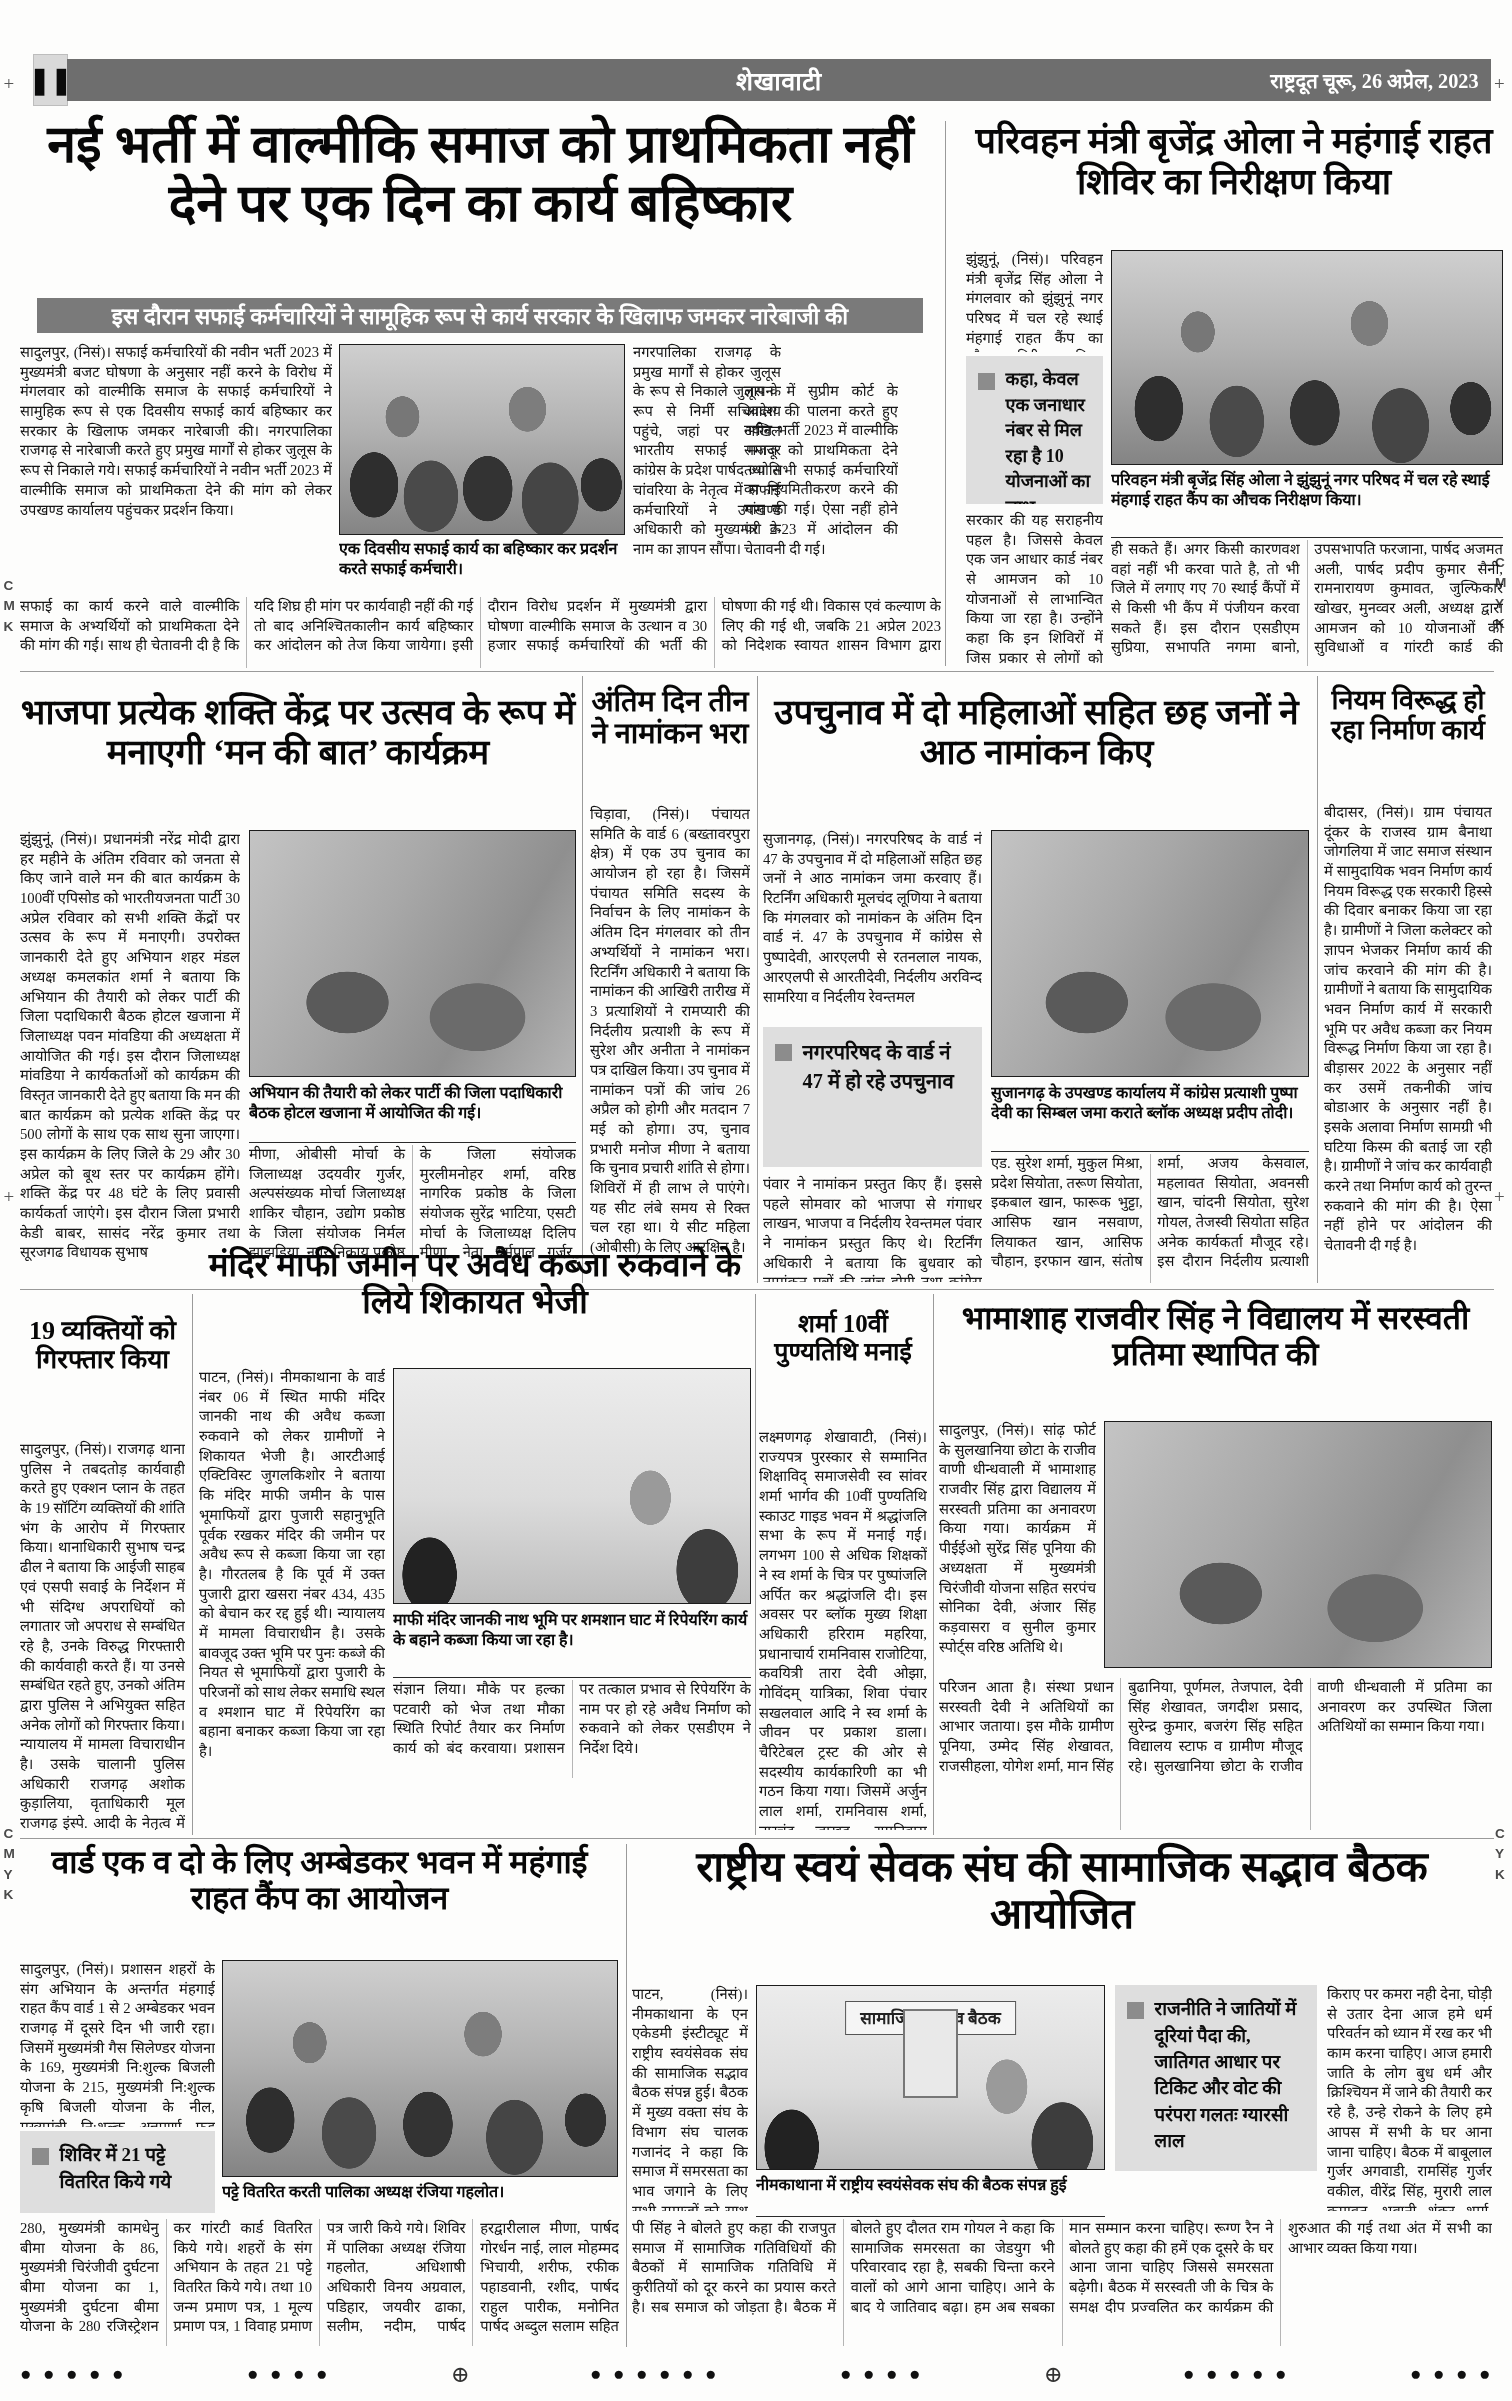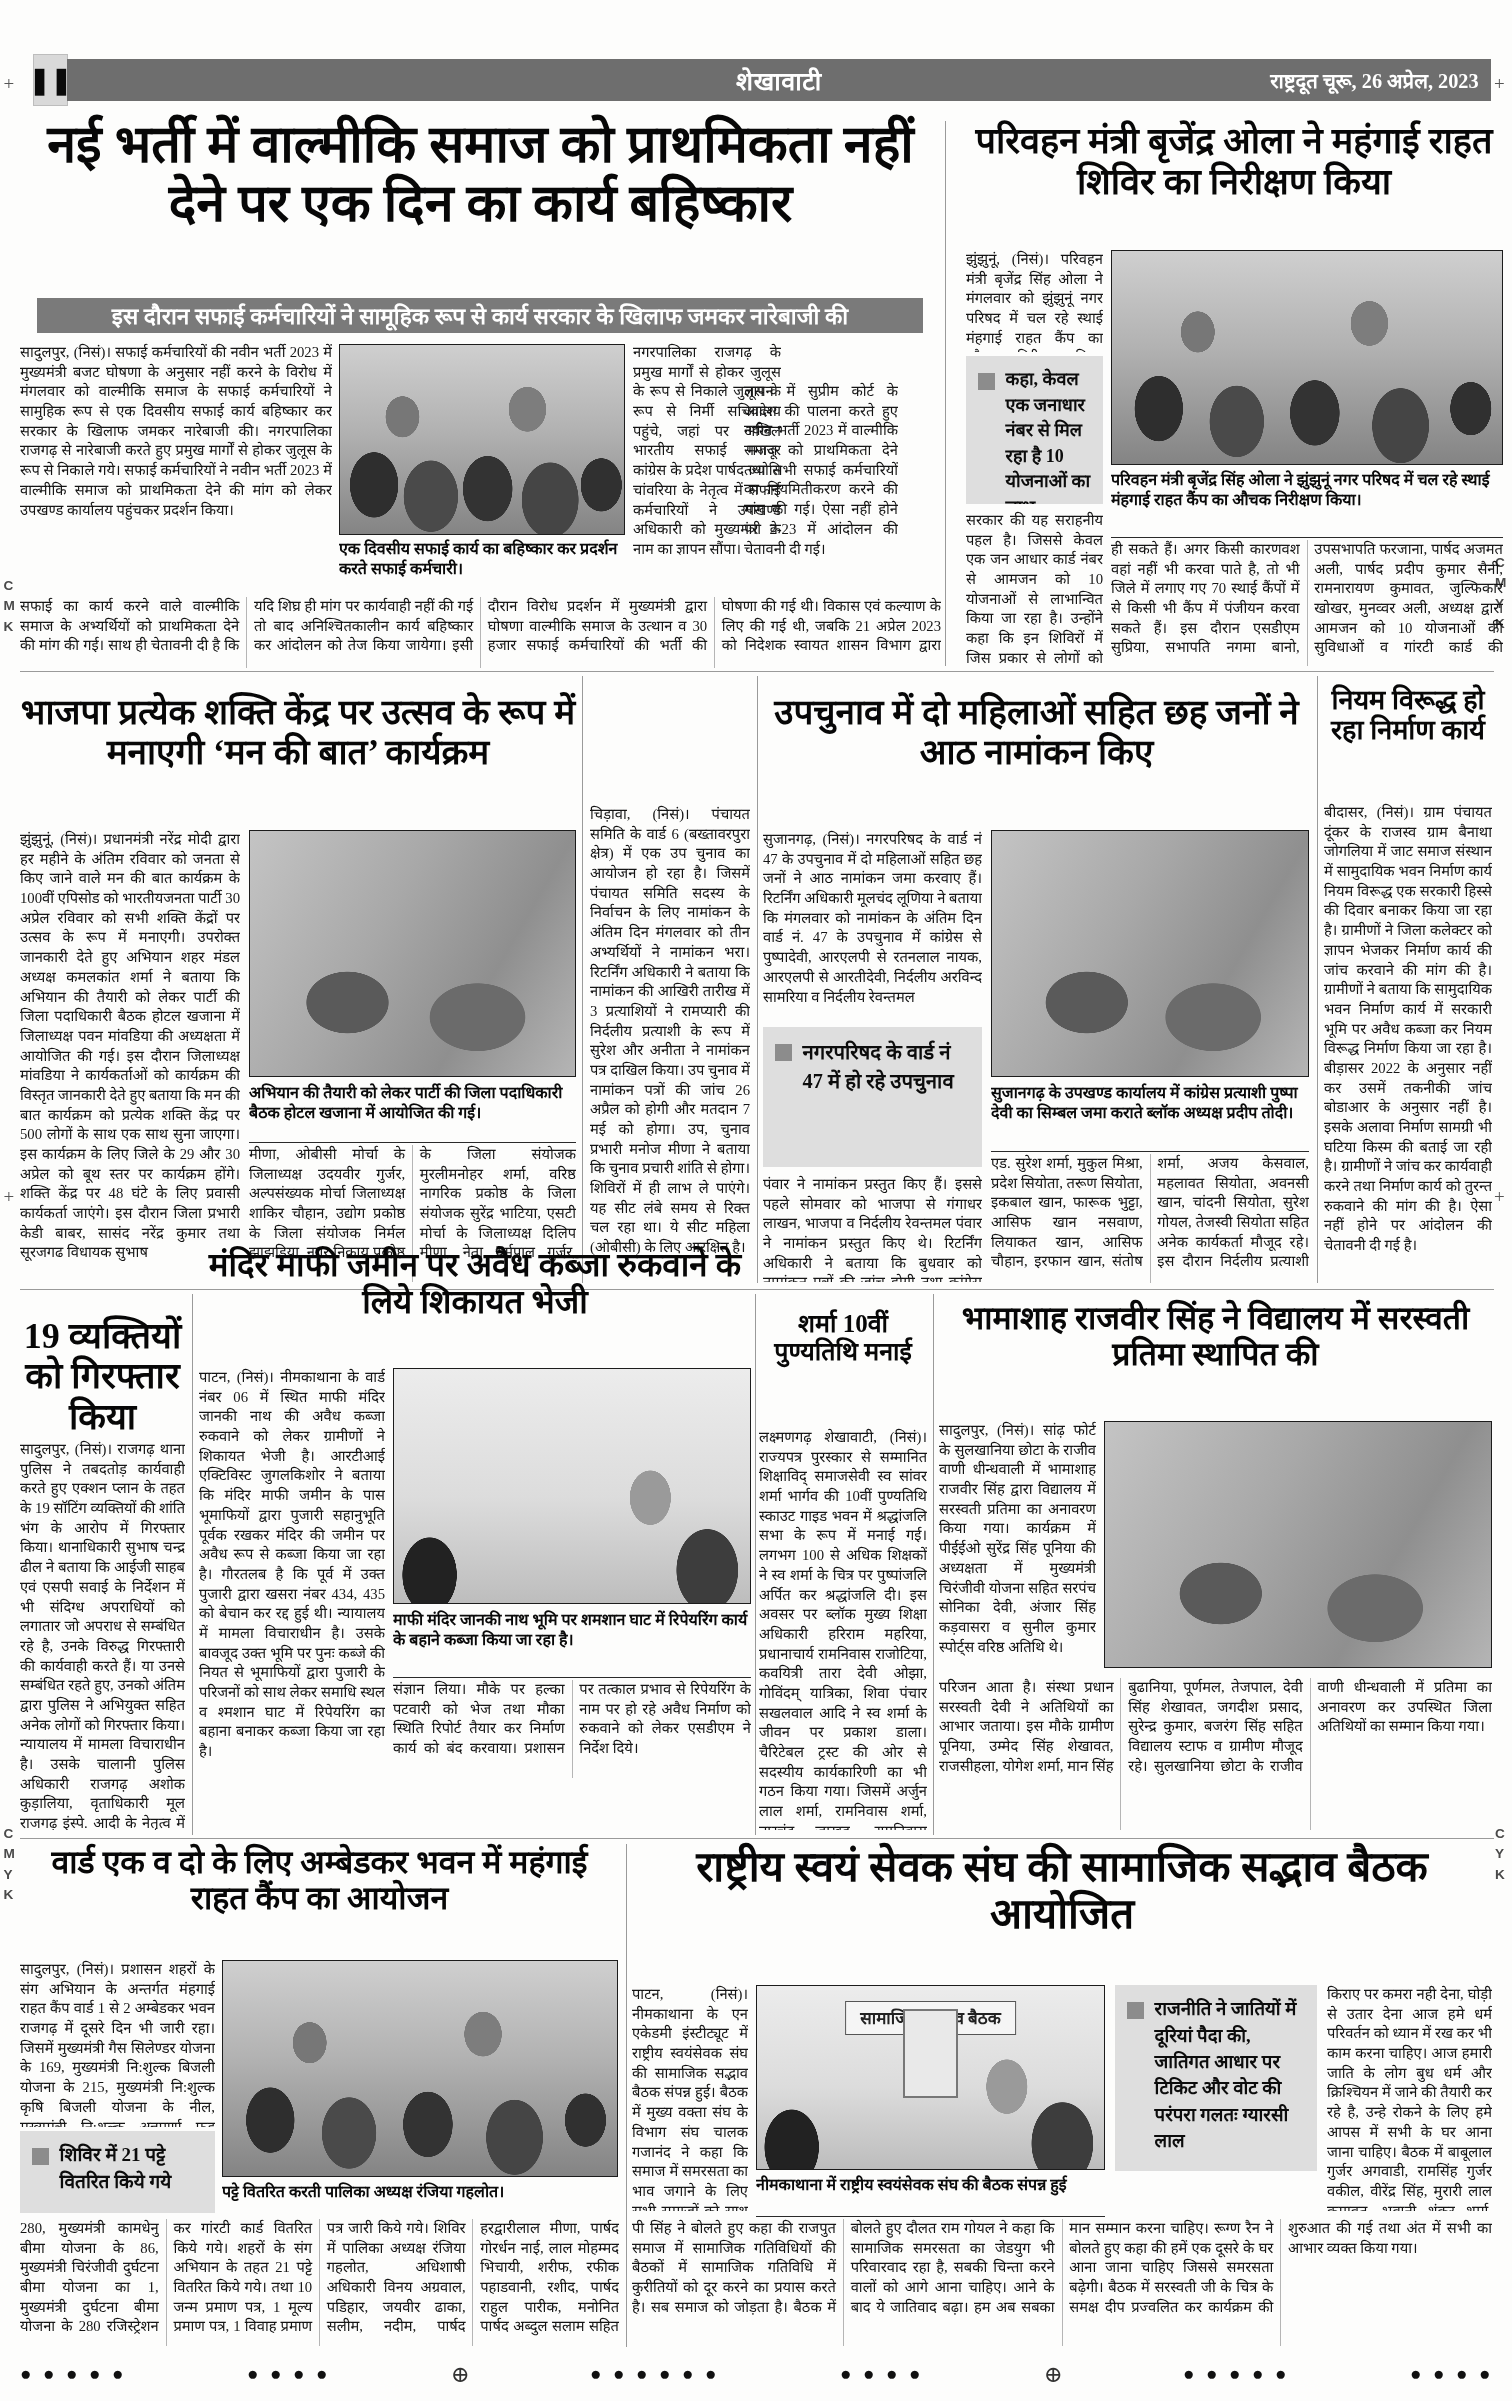--- a/index.html
+++ b/index.html
@@ -137,20 +137,21 @@
 
   <div class="abs" style="left:20px;top:676px;width:556px;height:607px;">
     <div class="hl" style="position:absolute;left:0;top:17px;width:100%;height:121px;font-size:35px;">भाजपा प्रत्येक शक्ति केंद्र पर उत्सव के रूप में मनाएगी ‘मन की बात’ कार्यक्रम</div>
     <div class="bd" style="position:absolute;left:0;top:154px;width:220px;height:452px;">झुंझुनूं, (निसं)। प्रधानमंत्री नरेंद्र मोदी द्वारा हर महीने के अंतिम रविवार को जनता से किए जाने वाले मन की बात कार्यक्रम के 100वीं एपिसोड को भारतीयजनता पार्टी 30 अप्रेल रविवार को सभी शक्ति केंद्रों पर उत्सव के रूप में मनाएगी। उपरोक्त जानकारी देते हुए अभियान शहर मंडल अध्यक्ष कमलकांत शर्मा ने बताया कि अभियान की तैयारी को लेकर पार्टी की जिला पदाधिकारी बैठक होटल खजाना में जिलाध्यक्ष पवन मांवडिया की अध्यक्षता में आयोजित की गई। इस दौरान जिलाध्यक्ष मांवडिया ने कार्यकर्ताओं को कार्यक्रम की विस्तृत जानकारी देते हुए बताया कि मन की बात कार्यक्रम को प्रत्येक शक्ति केंद्र पर 500 लोगों के साथ एक साथ सुना जाएगा। इस कार्यक्रम के लिए जिले के 29 और 30 अप्रेल को बूथ स्तर पर कार्यक्रम होंगे। शक्ति केंद्र पर 48 घंटे के लिए प्रवासी कार्यकर्ता जाएंगे। इस दौरान जिला प्रभारी केडी बाबर, सासंद नरेंद्र कुमार तथा सूरजगढ विधायक सुभाष</div>
     <div class="photo mid" style="position:absolute;left:229px;top:154px;width:327px;height:247px;"></div>
     <div class="cap" style="position:absolute;left:229px;top:407px;width:327px;height:54px;">अभियान की तैयारी को लेकर पार्टी की जिला पदाधिकारी बैठक होटल खजाना में आयोजित की गई।</div>
     <div class="bd c2" style="position:absolute;left:229px;top:469px;width:327px;height:137px;">मीणा, ओबीसी मोर्चा के जिलाध्यक्ष उदयवीर गुर्जर, अल्पसंख्यक मोर्चा जिलाध्यक्ष शाकिर चौहान, उद्योग प्रकोष्ठ के जिला संयोजक निर्मल झाझड़िया, नगर निकाय प्रकोष्ठ के जिला संयोजक मुरलीमनोहर शर्मा, वरिष्ठ नागरिक प्रकोष्ठ के जिला संयोजक सुरेंद्र भाटिया, एसटी मोर्चा के जिलाध्यक्ष दिलिप मीणा, नेता धर्मपाल गुर्जर, कैलाश मेघवाल आदि कार्यकर्ता उपस्थित रहे।</div>
   </div>
 
   <div class="abs" style="left:590px;top:676px;width:160px;height:607px;">
+    <div class="hl" style="position:absolute;left:0;top:8.5px;width:100%;height:110px;font-size:29px;">अंतिम दिन तीन ने नामांकन भरा</div>
     <div class="bd" style="position:absolute;left:0;top:129px;width:160px;height:474px;">चिड़ावा, (निसं)। पंचायत समिति के वार्ड 6 (बख्तावरपुरा क्षेत्र) में एक उप चुनाव का आयोजन हो रहा है। जिसमें पंचायत समिति सदस्य के निर्वाचन के लिए नामांकन के अंतिम दिन मंगलवार को तीन अभ्यर्थियों ने नामांकन भरा। रिटर्निंग अधिकारी ने बताया कि नामांकन की आखिरी तारीख में 3 प्रत्याशियों ने रामप्यारी की निर्दलीय प्रत्याशी के रूप में सुरेश और अनीता ने नामांकन पत्र दाखिल किया। उप चुनाव में नामांकन पत्रों की जांच 26 अप्रैल को होगी और मतदान 7 मई को होगा। उप, चुनाव प्रभारी मनोज मीणा ने बताया कि चुनाव प्रचारी शांति से होगा। शिविरों में ही लाभ ले पाएंगे। यह सीट लंबे समय से रिक्त चल रहा था। ये सीट महिला (ओबीसी) के लिए आरक्षित है।</div>
   </div>
 
   <div class="abs" style="left:763px;top:676px;width:547px;height:607px;">
     <div class="hl" style="position:absolute;left:0;top:17px;width:100%;height:121px;font-size:35px;">उपचुनाव में दो महिलाओं सहित छह जनों ने आठ नामांकन किए</div>
     <div class="bd" style="position:absolute;left:0;top:154px;width:219px;height:192px;">सुजानगढ़, (निसं)। नगरपरिषद के वार्ड नं 47 के उपचुनाव में दो महिलाओं सहित छह जनों ने आठ नामांकन जमा करवाए हैं। रिटर्निंग अधिकारी मूलचंद लूणिया ने बताया कि मंगलवार को नामांकन के अंतिम दिन वार्ड नं. 47 के उपचुनाव में कांग्रेस से पुष्पादेवी, आरएलपी से रतनलाल नायक, आरएलपी से आरतीदेवी, निर्दलीय अरविन्द सामरिया व निर्दलीय रेवन्तमल</div>
     <div class="box" style="position:absolute;left:0;top:351px;width:219px;height:140px;font-size:20.3px;">
       <span class="sq"></span>
       <span>नगरपरिषद के वार्ड नं 47 में हो रहे उपचुनाव</span>
     </div>
@@ -159,21 +160,21 @@
     <div class="cap" style="position:absolute;left:228px;top:407px;width:318px;height:63px;">सुजानगढ़ के उपखण्ड कार्यालय में कांग्रेस प्रत्याशी पुष्पा देवी का सिम्बल जमा कराते ब्लॉक अध्यक्ष प्रदीप तोदी।</div>
     <div class="bd c2" style="position:absolute;left:228px;top:478px;width:318px;height:129px;">एड. सुरेश शर्मा, मुकुल मिश्रा, प्रदेश सियोता, तरूण सियोता, इकबाल खान, फारूक भुट्टा, आसिफ खान नसवाण, लियाकत खान, आसिफ चौहान, इरफान खान, संतोष शर्मा, अजय केसवाल, महलावत सियोता, अवनसी खान, चांदनी सियोता, सुरेश गोयल, तेजस्वी सियोता सहित अनेक कार्यकर्ता मौजूद रहे। इस दौरान निर्दलीय प्रत्याशी के रूप में रतनलाल नायक व आरतीदेवी ने भी नामांकन प्रस्तुत किए। इस दौरान काफी संख्या में कार्यकर्ता मौजूद रहे।</div>
   </div>
 
   <div class="abs" style="left:1324px;top:676px;width:168px;height:607px;">
     <div class="hl" style="position:absolute;left:0;top:8.5px;width:100%;height:110px;font-size:27px;">नियम विरूद्ध हो रहा निर्माण कार्य</div>
     <div class="bd" style="position:absolute;left:0;top:127px;width:168px;height:477px;">बीदासर, (निसं)। ग्राम पंचायत दूंकर के राजस्व ग्राम बैनाथा जोगलिया में जाट समाज संस्थान में सामुदायिक भवन निर्माण कार्य नियम विरूद्ध एक सरकारी हिस्से की दिवार बनाकर किया जा रहा है। ग्रामीणों ने जिला कलेक्टर को ज्ञापन भेजकर निर्माण कार्य की जांच करवाने की मांग की है। ग्रामीणों ने बताया कि सामुदायिक भवन निर्माण कार्य में सरकारी भूमि पर अवैध कब्जा कर नियम विरूद्ध निर्माण किया जा रहा है। बीड़ासर 2022 के अनुसार नहीं कर उसमें तकनीकी जांच बोडाआर के अनुसार नहीं है। इसके अलावा निर्माण सामग्री भी घटिया किस्म की बताई जा रही है। ग्रामीणों ने जांच कर कार्यवाही करने तथा निर्माण कार्य को तुरन्त रुकवाने की मांग की है। ऐसा नहीं होने पर आंदोलन की चेतावनी दी गई है।</div>
   </div>
 
   <div class="abs" style="left:20px;top:1294px;width:165px;height:541px;">
-    <div class="hl" style="position:absolute;left:0;top:21.5px;width:100%;height:113px;font-size:36px;">19 व्यक्तियों को गिरफ्तार किया</div>
+    <div class="hl" style="position:absolute;left:0;top:21.5px;width:100%;height:113px;font-size:26px;">19 व्यक्तियों को गिरफ्तार किया</div>
     <div class="bd" style="position:absolute;left:0;top:146px;width:165px;height:390px;">सादुलपुर, (निसं)। राजगढ़ थाना पुलिस ने तबदतोड़ कार्यवाही करते हुए एक्शन प्लान के तहत के 19 सॉटिंग व्यक्तियों की शांति भंग के आरोप में गिरफ्तार किया। थानाधिकारी सुभाष चन्द्र ढील ने बताया कि आईजी साहब एवं एसपी सवाई के निर्देशन में भी संदिग्ध अपराधियों को लगातार जो अपराध से सम्बंधित रहे है, उनके विरुद्ध गिरफ्तारी की कार्यवाही करते हैं। या उनसे सम्बंधित रहते हुए, उनको अंतिम द्वारा पुलिस ने अभियुक्त सहित अनेक लोगों को गिरफ्तार किया। न्यायालय में मामला विचाराधीन है। उसके चालानी पुलिस अधिकारी राजगढ़ अशोक कुड़ालिया, वृताधिकारी मूल राजगढ़ इंस्पे. आदी के नेतृत्व में मंगलवार को सात टीमें गठित कर तथा अतिरिक्त पुलिस अधीक्षक राजगढ़ के नेतृत्व में डीवाईएसपी राजगढ़ के द्वारा जाप्ता टीमें दी गईं। जिसमें 19 लोगों को शांति भंग के आरोप में गिरफ्तार कर पाबंद करवाया गया।</div>
   </div>
 
   <div class="abs" style="left:199px;top:1241px;width:552px;height:541px;">
     <div class="hl" style="position:absolute;left:0;top:5.6px;width:100%;height:113px;font-size:33px;">मंदिर माफी जमीन पर अवैध कब्जा रुकवाने के लिये शिकायत भेजी</div>
     <div class="bd" style="position:absolute;left:0;top:127px;width:186px;height:409px;">पाटन, (निसं)। नीमकाथाना के वार्ड नंबर 06 में स्थित माफी मंदिर जानकी नाथ की अवैध कब्जा रुकवाने को लेकर ग्रामीणों ने शिकायत भेजी है। आरटीआई एक्टिविस्ट जुगलकिशोर ने बताया कि मंदिर माफी जमीन के पास भूमाफियों द्वारा पुजारी सहानुभूति पूर्वक रखकर मंदिर की जमीन पर अवैध रूप से कब्जा किया जा रहा है। गौरतलब है कि पूर्व में उक्त पुजारी द्वारा खसरा नंबर 434, 435 को बेचान कर रद्द हुई थी। न्यायालय में मामला विचाराधीन है। उसके बावजूद उक्त भूमि पर पुनः कब्जे की नियत से भूमाफियों द्वारा पुजारी के परिजनों को साथ लेकर समाधि स्थल व श्मशान घाट में रिपेयरिंग का बहाना बनाकर कब्जा किया जा रहा है।</div>
     <div class="photo light" style="position:absolute;left:194px;top:127px;width:358px;height:236px;"></div>
     <div class="cap" style="position:absolute;left:194px;top:369px;width:358px;height:62px;">माफी मंदिर जानकी नाथ भूमि पर शमशान घाट में रिपेयरिंग कार्य के बहाने कब्जा किया जा रहा है।</div>
     <div class="bd c2" style="position:absolute;left:194px;top:439px;width:358px;height:98px;">संज्ञान लिया। मौके पर हल्का पटवारी को भेज तथा मौका स्थिति रिपोर्ट तैयार कर निर्माण कार्य को बंद करवाया। प्रशासन पर तत्काल प्रभाव से रिपेयरिंग के नाम पर हो रहे अवैध निर्माण को रुकवाने को लेकर एसडीएम ने निर्देश दिये।</div>
   </div>

